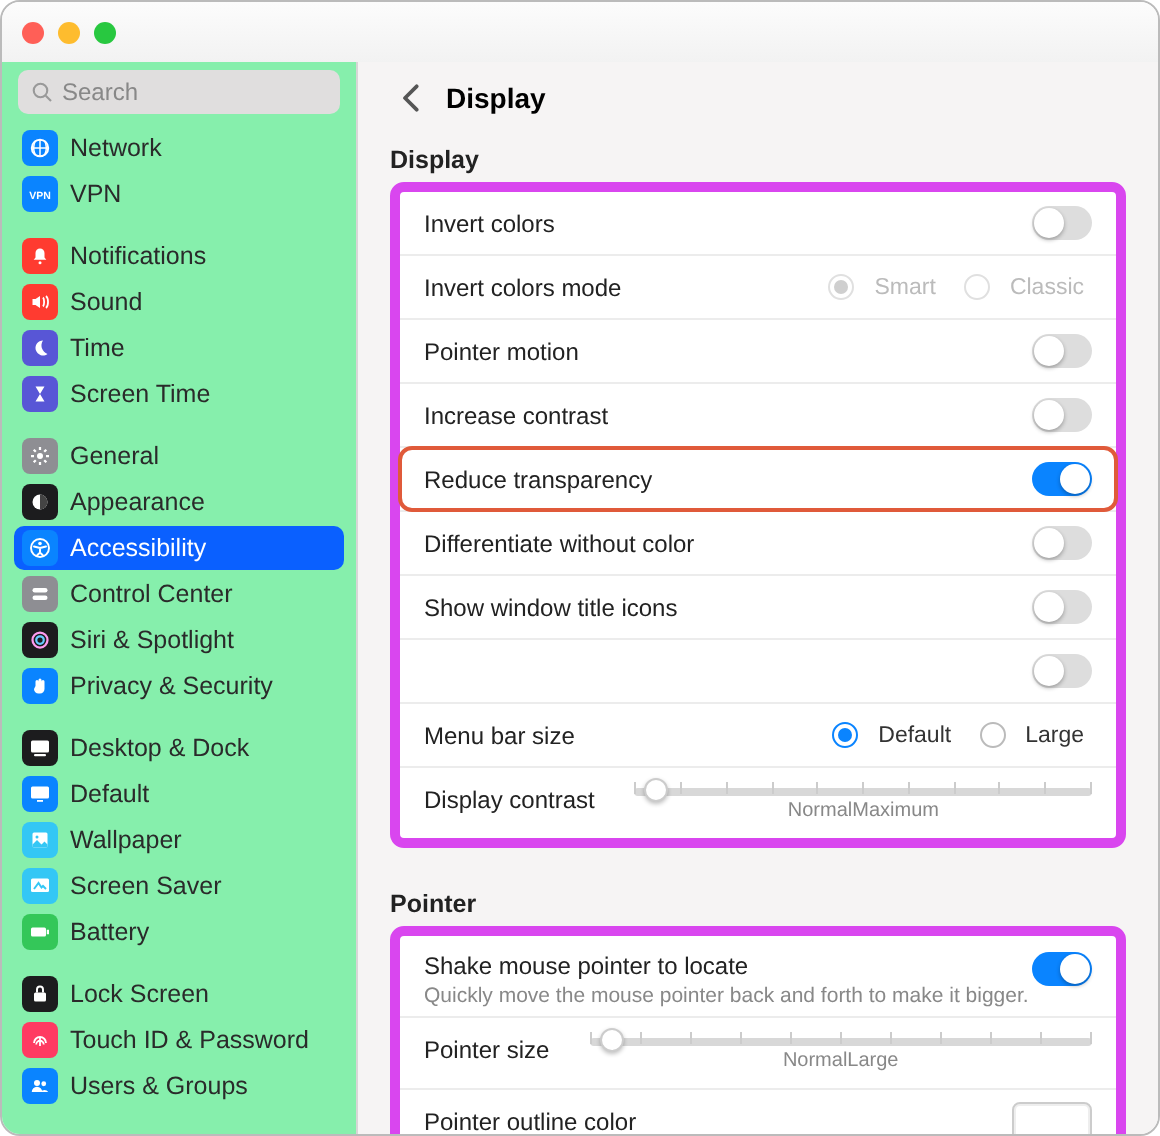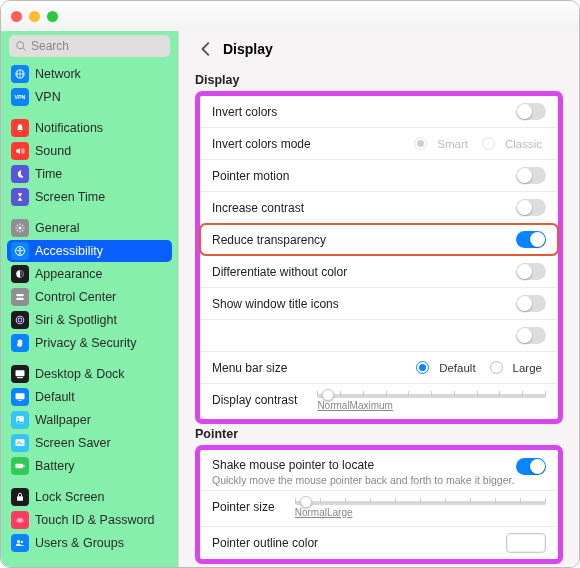--- a/index.html
+++ b/index.html
@@ -39,21 +39,21 @@
 .radio.on::after { content:""; position:absolute; inset:2px; border-radius:50%; background:#0a84ff; }
 .radio-label { font-size:11.5px; color:#333; margin-right:4px; }
 .radio-label.dim { color:#bbb; }
 .radio.dim { border-color:#e0e0e0; }
 .radio.dim.on::after { background:#cfcfcf; }
 .slider-wrap { flex:1; margin-left:20px; }
 .slider { height:4px; background:#d8d8d8; border-radius:2px; position:relative; margin:6px 0 2px; cursor:pointer; }
 .slider .thumb { width:12px; height:12px; border-radius:50%; background:#fff; border:1px solid #ccc; box-shadow:0 1px 2px rgba(0,0,0,.25); position:absolute; top:-5px; }
 .slider .ticks { position:absolute; top:-3px; left:0; right:0; height:10px; display:flex; justify-content:space-between; }
 .slider .ticks span { width:1px; height:6px; background:#ccc; display:block; }
-.slider-labels { display:flex; justify-content:flex-start; font-size:10px; color:#888;text-decoration:underline; }
+.slider-labels { display:flex; justify-content:center; font-size:10px; color:#888; }
 .colorwell { width:40px; height:20px; border-radius:4px; background:#fff; border:1px solid #ccc; box-shadow: inset 0 0 0 1px #eee; cursor:pointer; }
 </style>
 </head>
 <body>
 
 <div class="titlebar">
   <div class="traffic">
     <div class="tl r"></div>
     <div class="tl y"></div>
     <div class="tl g"></div>
@@ -125,38 +125,38 @@
         <div class="side-spacer"></div>
         <div class="side-item">
           <div class="icon" style="background: rgb(142, 142, 147);">
             <svg viewBox="0 0 16 16">
               <circle cx="8" cy="8" r="2" fill="#fff"></circle>
               <path d="M8 2v2M8 12v2M2 8h2M12 8h2M3.8 3.8l1.4 1.4M10.8 10.8l1.4 1.4M12.2 3.8l-1.4 1.4M5.2 10.8l-1.4 1.4" stroke="#fff" stroke-width="1.5"></path>
             </svg>
           </div>
           <span>General</span>
         </div>
+        <div class="side-item">
+          <div class="icon" style="background: rgb(28, 28, 30);">
+            <svg viewBox="0 0 16 16">
+              <circle cx="8" cy="8" r="5" fill="#fff"></circle>
+              <path d="M8 3a5 5 0 0 1 0 10z" fill="#444"></path>
+            </svg>
+          </div>
+          <span>Appearance</span>
+        </div>
         <div class="side-item selected">
           <div class="icon" style="background: rgb(10, 132, 255);">
             <svg viewBox="0 0 16 16">
               <circle cx="8" cy="8" r="6" fill="none" stroke="#fff" stroke-width="1.3"></circle>
               <circle cx="8" cy="5" r="1.2" fill="#fff"></circle>
               <path d="M4 7l4 1 4-1M8 8v3l-2 2M8 11l2 2" fill="none" stroke="#fff" stroke-width="1.3" stroke-linecap="round"></path>
             </svg>
           </div>
           <span>Accessibility</span>
-        </div>
-        <div class="side-item">
-          <div class="icon" style="background: rgb(28, 28, 30);">
-            <svg viewBox="0 0 16 16">
-              <circle cx="8" cy="8" r="5" fill="#fff"></circle>
-              <path d="M8 3a5 5 0 0 1 0 10z" fill="#444"></path>
-            </svg>
-          </div>
-          <span>Appearance</span>
         </div>
         <div class="side-item">
           <div class="icon" style="background: rgb(142, 142, 147);">
             <svg viewBox="0 0 16 16">
               <rect x="3" y="4" width="10" height="3" rx="1.5" fill="#fff"></rect>
               <rect x="3" y="9" width="10" height="3" rx="1.5" fill="#fff"></rect>
             </svg>
           </div>
           <span>Control Center</span>
         </div>
@@ -361,21 +361,21 @@
             <div class="thumb" id="thumb-contrast" style="left: 2%;"></div>
           </div>
           <div class="slider-labels">
             <span>Normal</span>
             <span>Maximum</span>
           </div>
         </div>
       </div>
     </div>
 
-    <div class="section-title" style="margin-top:3px">Pointer</div>
+    <div class="section-title" style="margin-top:21px">Pointer</div>
     <div class="panel">
       <div class="row" style="align-items:flex-start; padding-top:8px;">
         <div style="flex:1">
           <div class="row-label">Shake mouse pointer to locate</div>
           <div class="row-sub">Quickly move the mouse pointer back and forth to make it bigger.</div>
         </div>
         <div class="right">
             <div class="toggle on" id="t-shake">
               <div class="knob"></div>
             </div>

